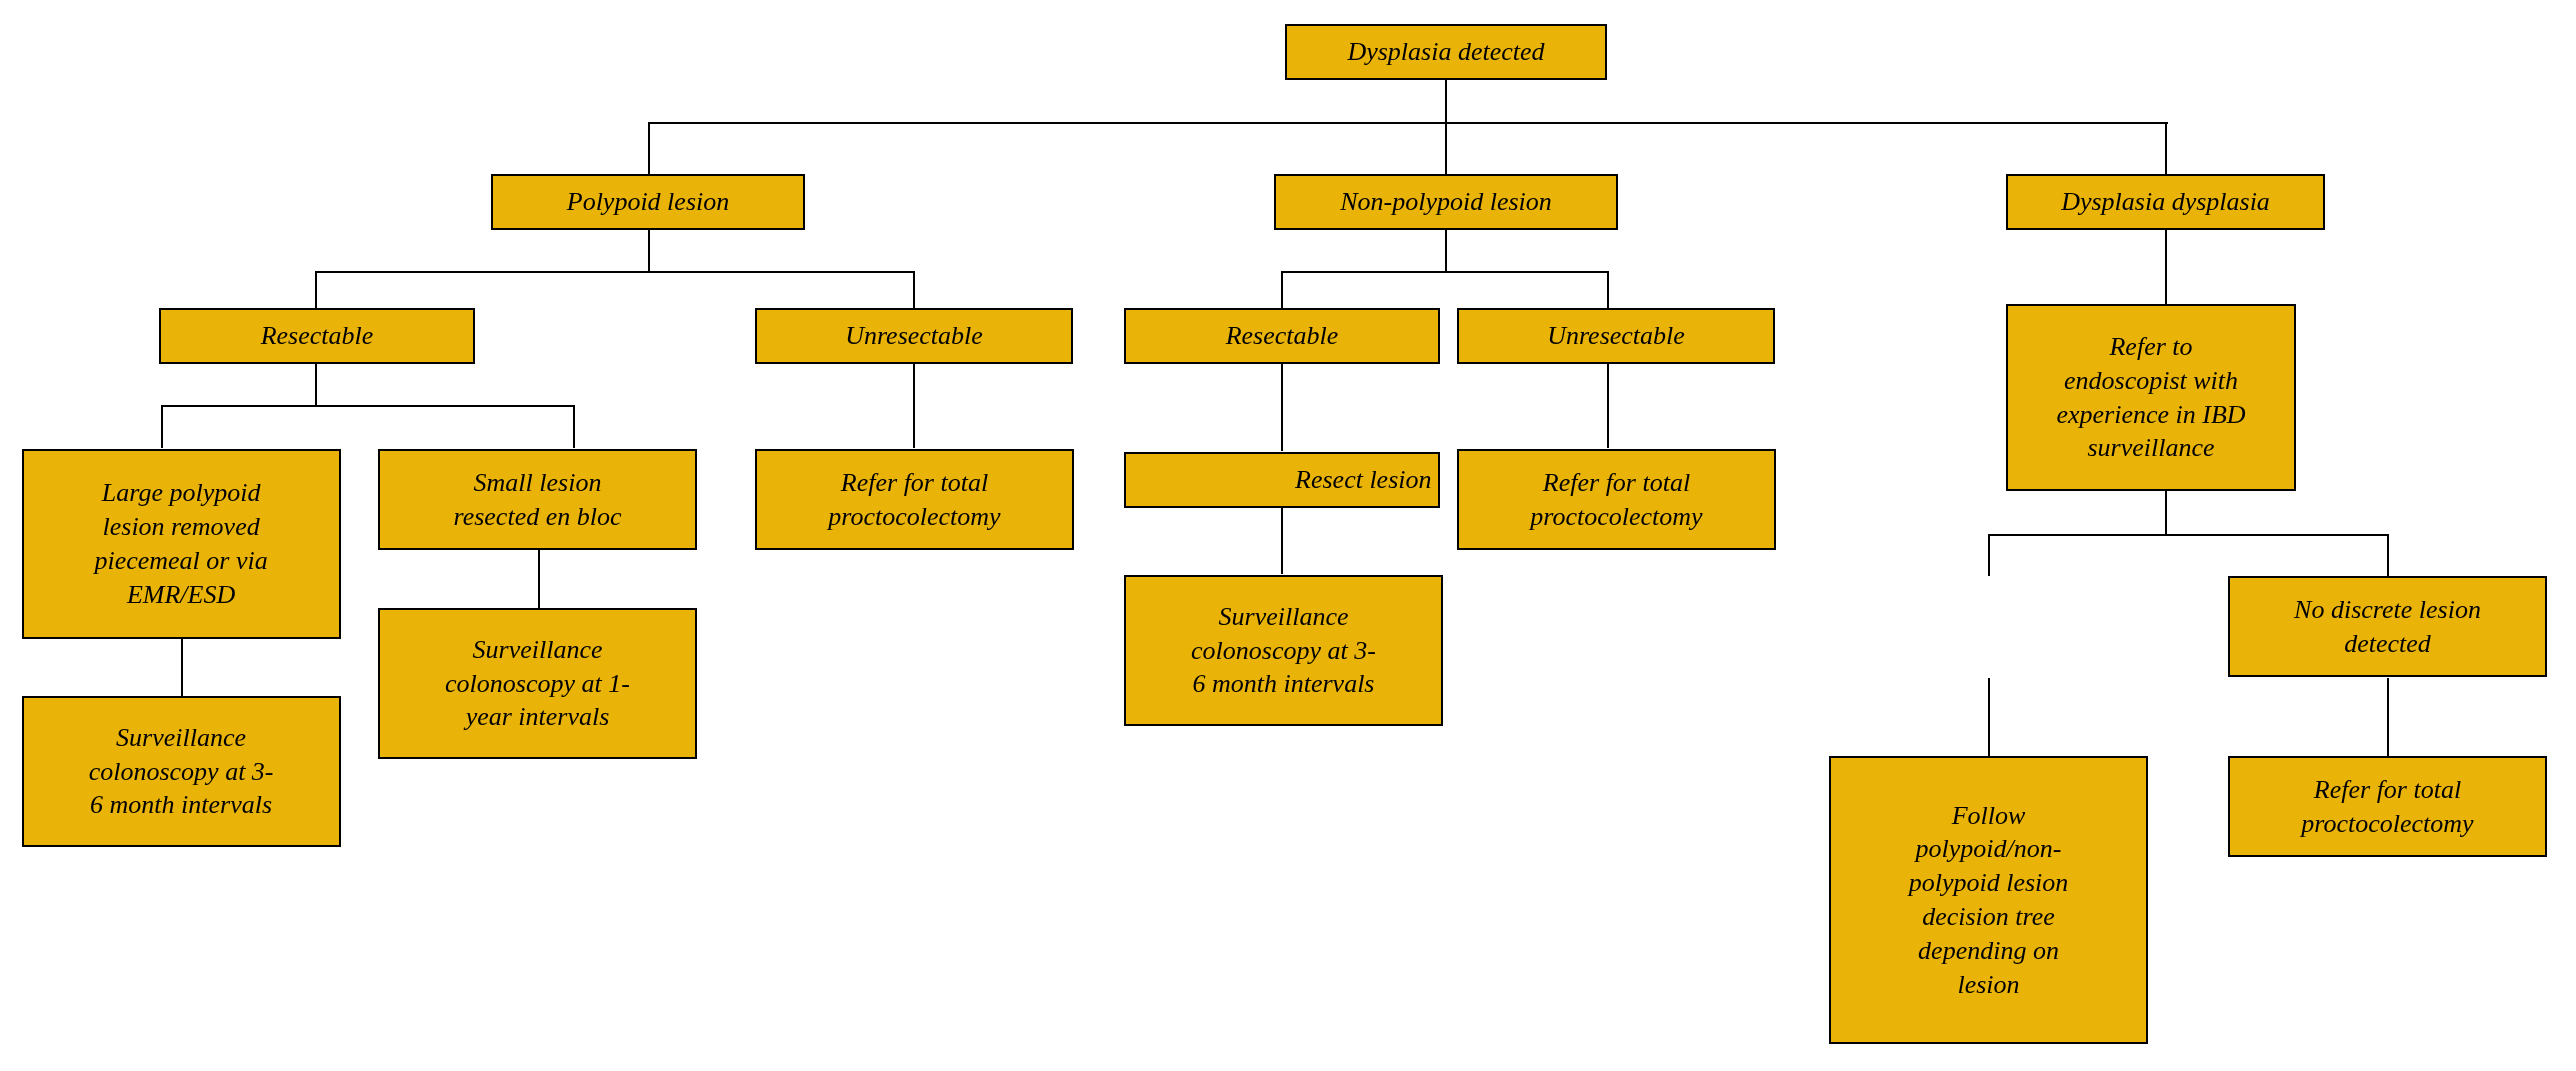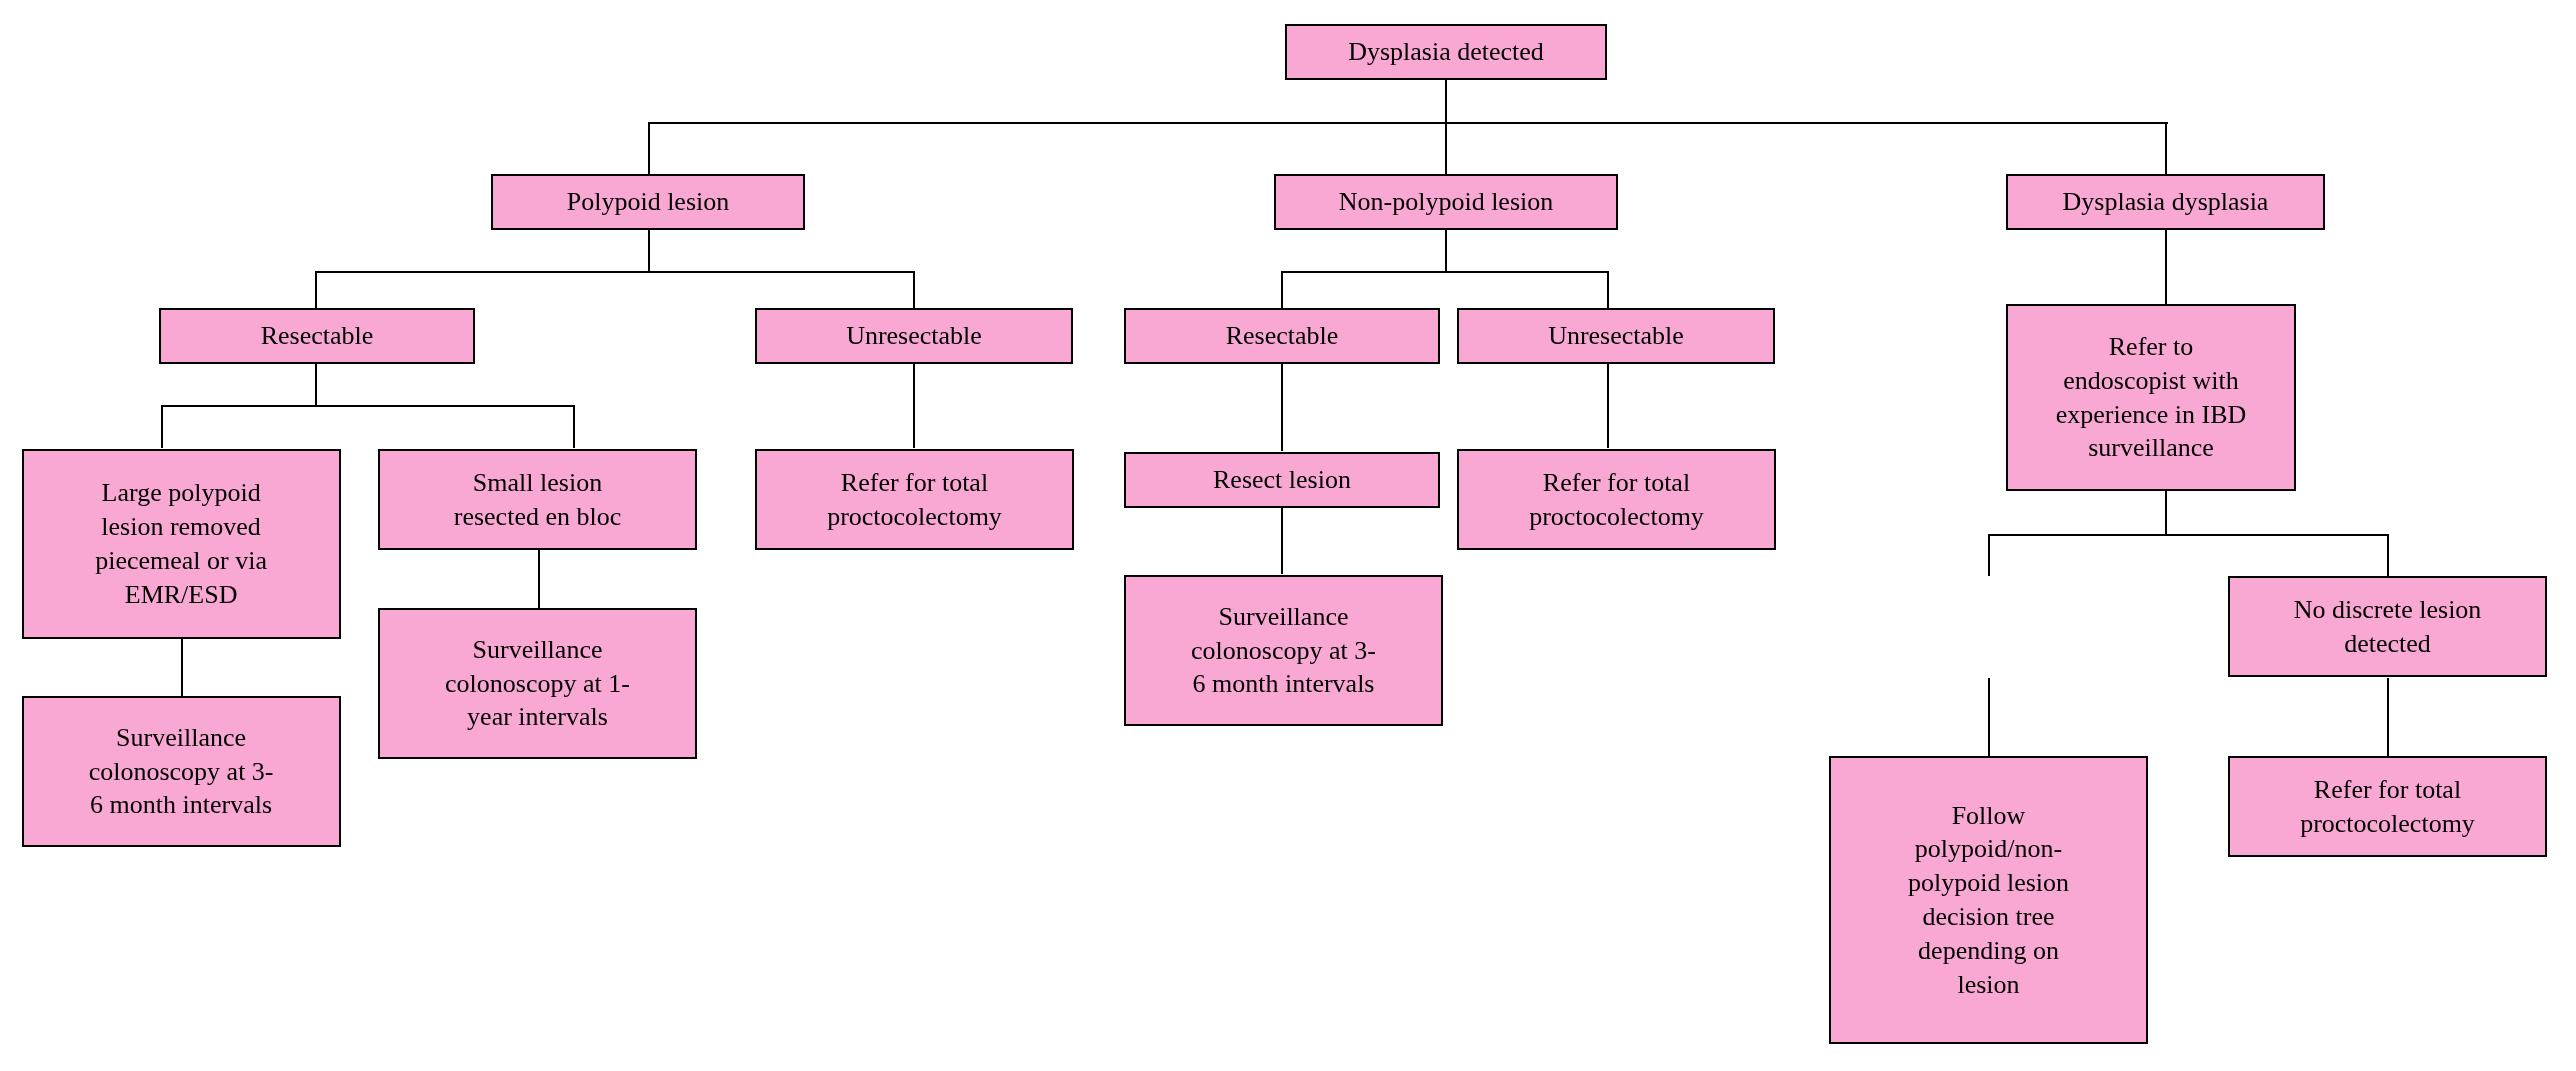--- a/index.html
+++ b/index.html
@@ -13,30 +13,31 @@
     width: 2576px;
     height: 1072px;
     background: #ffffff;
     font-family: "Liberation Serif", "DejaVu Serif", serif;
     overflow: hidden;
   }
   .node {
     position: absolute;
     box-sizing: border-box;
     border: 2px solid #000000;
-    background: #f9a8d4;
+    background: #eab308;
     display: flex;
     align-items: center;
     justify-content: center;
     text-align: center;
     color: #000000;
     font-size: 26px;
     line-height: 1.30;
     padding: 3.9px 6.5px;
     z-index: 3;
+    font-style: italic;
   }
   .node .label {
     display: block;
     width: 100%;
     white-space: pre-line;
   }
   .conn {
     position: absolute;
     background: #000000;
     z-index: 1;
@@ -132,21 +133,21 @@
   <div class="node" style="left:378px; top:449px; width:319px; height:101px;">
     <span class="label">Small lesion
 resected en bloc</span>
   </div>
 
   <div class="node" style="left:755px; top:449px; width:319px; height:101px;">
     <span class="label">Refer for total
 proctocolectomy</span>
   </div>
 
-  <div class="node" style="left:1124px; top:452px; width:316px; height:56px;">
+  <div class="node" style="left:1124px; top:452px; width:316px; height:56px;text-align:right;">
     <span class="label">Resect lesion</span>
   </div>
 
   <div class="node" style="left:1457px; top:449px; width:319px; height:101px;">
     <span class="label">Refer for total
 proctocolectomy</span>
   </div>
 
 
   <div class="node" style="left:2228px; top:576px; width:319px; height:101px;">

